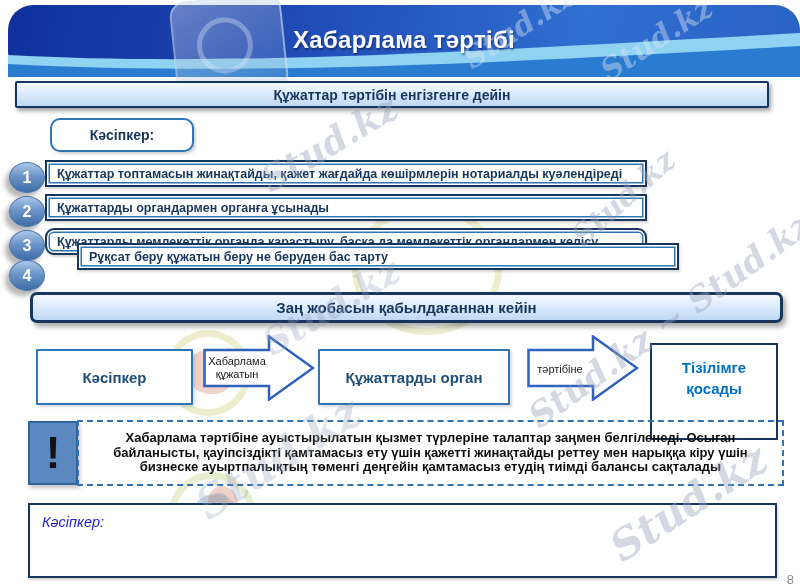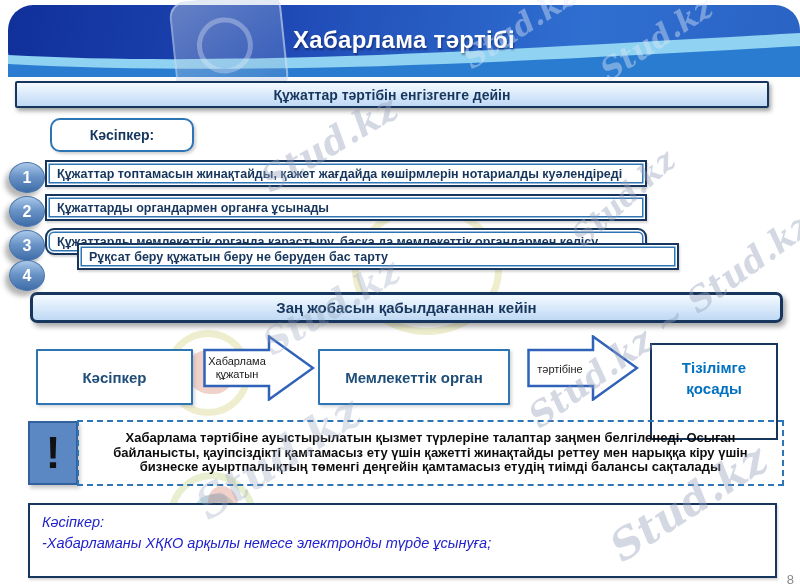--- a/index.html
+++ b/index.html
@@ -166,42 +166,41 @@
   <div class="flow-box fb1">
     <span>Кәсіпкер</span>
   </div>
 
   <svg class="flow-arrow fa1" viewBox="0 0 112 66">
     <polygon points="1.5,15 66,15 66,1.5 110,33 66,64.5 66,51 1.5,51" fill="#ffffff" stroke="#2f62b8" stroke-width="2.5" stroke-linejoin="miter"></polygon>
   </svg>
   <div class="arrow-label al1">Хабарлама құжатын</div>
 
   <div class="flow-box fb2">
-    <span>Мемлекеттік орган</span>
+    <span>Құжаттарды орган</span>
   </div>
 
   <svg class="flow-arrow fa2" viewBox="0 0 112 66">
     <polygon points="1.5,15 66,15 66,1.5 110,33 66,64.5 66,51 1.5,51" fill="#ffffff" stroke="#2f62b8" stroke-width="2.5" stroke-linejoin="miter"></polygon>
   </svg>
   <div class="arrow-label al2">тәртібіне</div>
 
   <div class="flow-box3">
     <span>Тізілімге қосады</span>
   </div>
 
   <div class="excl-box">
     <span>!</span>
   </div>
   <div class="note-box">
     <span>Хабарлама тәртібіне ауыстырылатын қызмет түрлеріне талаптар заңмен белгіленеді. Осыған байланысты, қауіпсіздікті қамтамасыз ету үшін қажетті жинақтайды реттеу мен нарыққа кіру үшін бизнеске ауыртпалықтың төменгі деңгейін қамтамасыз етудің тиімді балансы сақталады</span>
   </div>
 
   <div class="footer-box">
     <div>Кәсіпкер:</div>
-    <div>-Хабарламаны ХҚКО арқылы немесе электронды түрде ұсынуға;</div>
   </div>
 
   <div class="page-num">8</div>
 
   <div class="wm wm-gray" style="left:253px; top:122px; font-size:36px; transform:rotate(-31deg);">Stud.kz</div>
   <div class="wm wm-gray" style="left:560px; top:180px; font-size:30px; transform:rotate(-42deg);">Stud.kz</div>
   <div class="wm wm-gray" style="left:500px; top:300px; font-size:34px; transform:rotate(-36deg);">Stud.kz ~ Stud.kz</div>
   <div class="wm wm-gray" style="left:255px; top:285px; font-size:36px; transform:rotate(-31deg); color:rgba(150,163,188,0.32);">Stud.kz</div>
   <div class="wm wm-gray" style="left:185px; top:432px; font-size:44px; transform:rotate(-33deg); color:rgba(150,163,188,0.32);">Stud.kz</div>
   <div class="wm wm-gray" style="left:600px; top:478px; font-size:42px; transform:rotate(-33deg);">Stud.kz</div>

